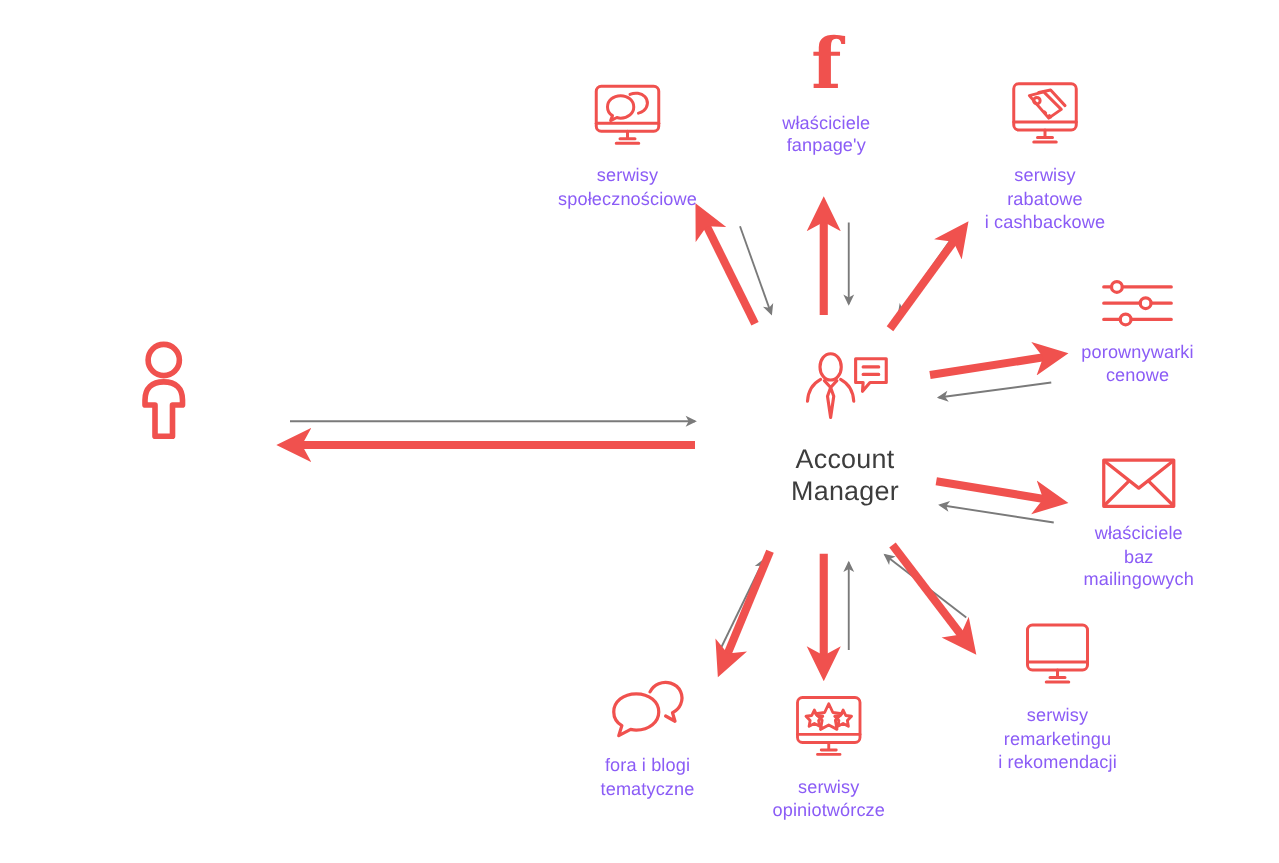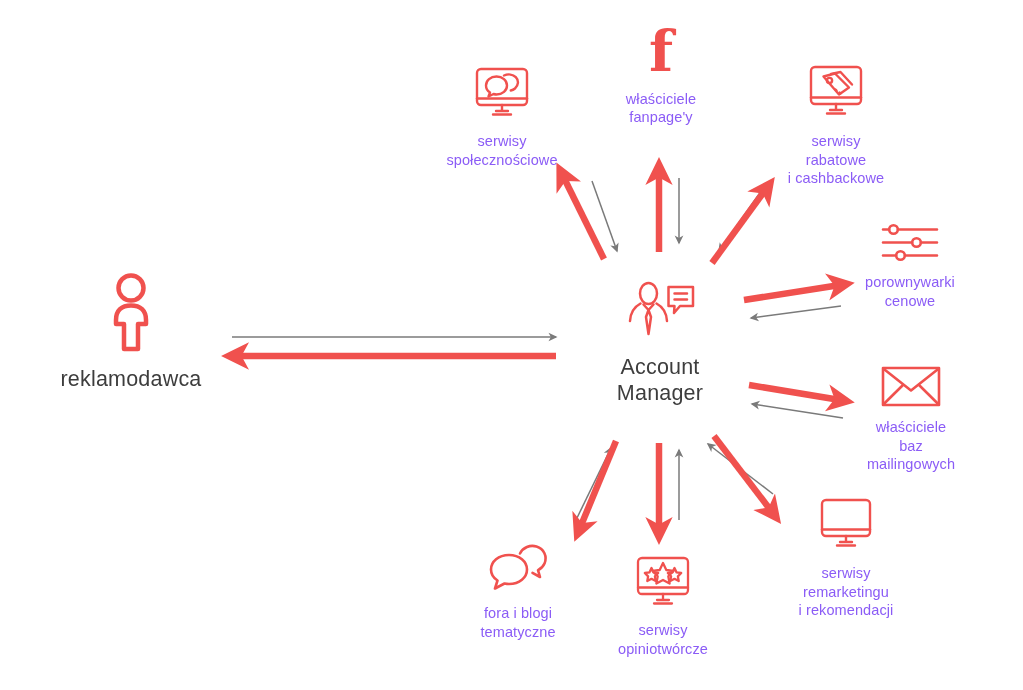--- a/index.html
+++ b/index.html
@@ -118,21 +118,21 @@
       <line x1="679" y1="520" x2="679" y2="450" stroke="#7a7a7a" stroke-width="1.5" marker-end="url(#grayhead)"></line>
       <line x1="659" y1="443" x2="659" y2="530" stroke="#f0514e" stroke-width="6.5" marker-end="url(#redhead)"></line>
     </g>
 
     <g>
       <line x1="576" y1="520" x2="611" y2="448" stroke="#7a7a7a" stroke-width="1.5" marker-end="url(#grayhead)"></line>
       <line x1="616" y1="441" x2="580" y2="528" stroke="#f0514e" stroke-width="6.5" marker-end="url(#redhead)"></line>
     </g>
   </svg>
 
-  <div class="node" style="left:660px; top:281px; width:210px;">
+  <div class="node" style="left:676px; top:281px; width:210px;">
     <span class="node-icon">
       <svg width="74" height="64" viewBox="0 0 74 64">
         <g fill="none" stroke="#f0514e" stroke-width="2.5" stroke-linecap="round" stroke-linejoin="round">
           <ellipse cx="25.5" cy="12.5" rx="8.5" ry="10.5"></ellipse>
           <path d="M 17.5 22.5 C 11 26, 7.5 31.5, 7 40"></path>
           <path d="M 33.5 22.5 C 40 26, 43.5 31.5, 44 40"></path>
           <path d="M 20.5 23.5 L 25.5 29 L 30.5 23.5"></path>
           <path d="M 25.5 29 L 23 36 L 25.5 53 L 28 36 Z"></path>
           <path d="M 45.5 6 L 70 6 L 70 25 L 57 25 L 51 32 L 51.5 25 L 45.5 25 Z"></path>
           <path d="M 51.5 12.5 L 64 12.5 M 51.5 18.5 L 64 18.5"></path>
@@ -146,21 +146,20 @@
   <div class="node" style="left:131px; top:272px; width:240px;">
     <span class="node-icon">
       <svg width="52" height="82" viewBox="0 0 52 82">
         <g fill="none" stroke="#f0514e" stroke-width="4.5" stroke-linecap="round" stroke-linejoin="round">
           <circle cx="26" cy="16" r="12.5"></circle>
           <path d="M 11 48 C 11 38.5, 16.5 33.5, 26 33.5 C 35.5 33.5, 41 38.5, 41 48
                    L 41 52 L 33 52 L 33 77 L 19 77 L 19 52 L 11 52 Z"></path>
         </g>
       </svg>
     </span>
-    <div class="node-label big gap-12">reklamodawca</div>
   </div>
 
   <div class="node" style="left:502px; top:66px; width:200px;">
     <span class="node-icon">
       <svg width="60" height="54" viewBox="0 0 60 54">
         <g fill="none" stroke="#f0514e" stroke-width="2.4" stroke-linecap="round" stroke-linejoin="round">
           <rect x="5" y="3" width="50" height="36" rx="4"></rect>
           <path d="M 5 32.5 L 55 32.5"></path>
           <path d="M 30 39 L 30 45 M 21 48.5 L 39 48.5 M 24 45 L 36 45"></path>
           <path d="M 24.5 10.5 C 18.5 10.5, 14 14.5, 14 19.5 C 14 22.5, 15.5 25, 18 26.5

